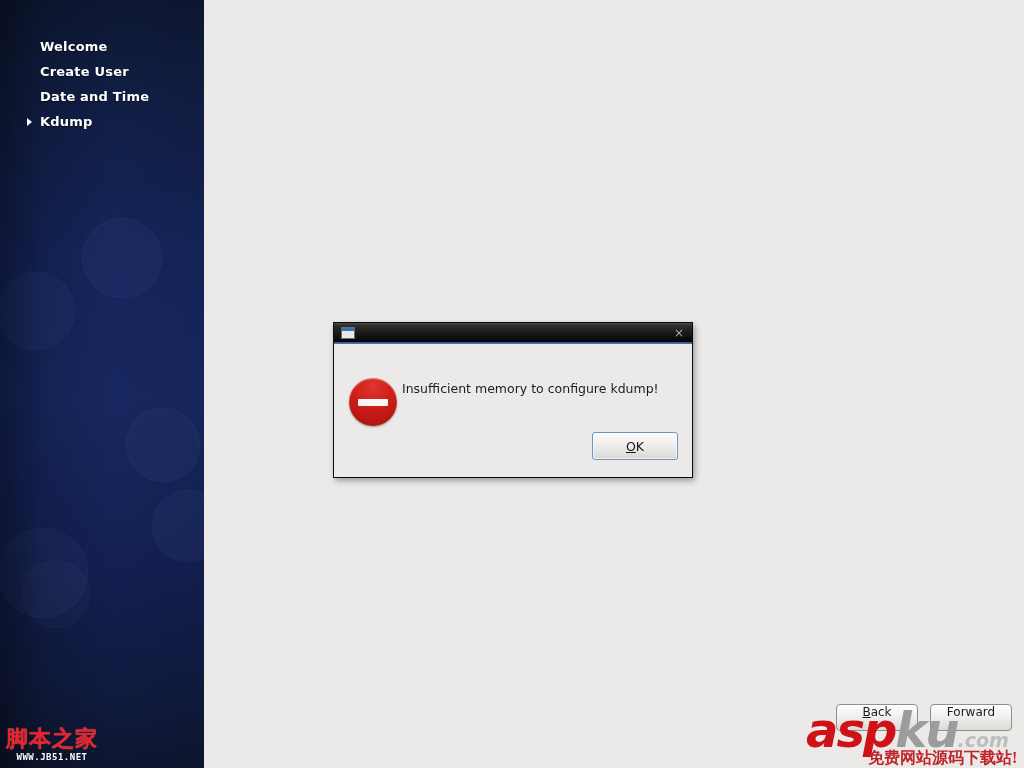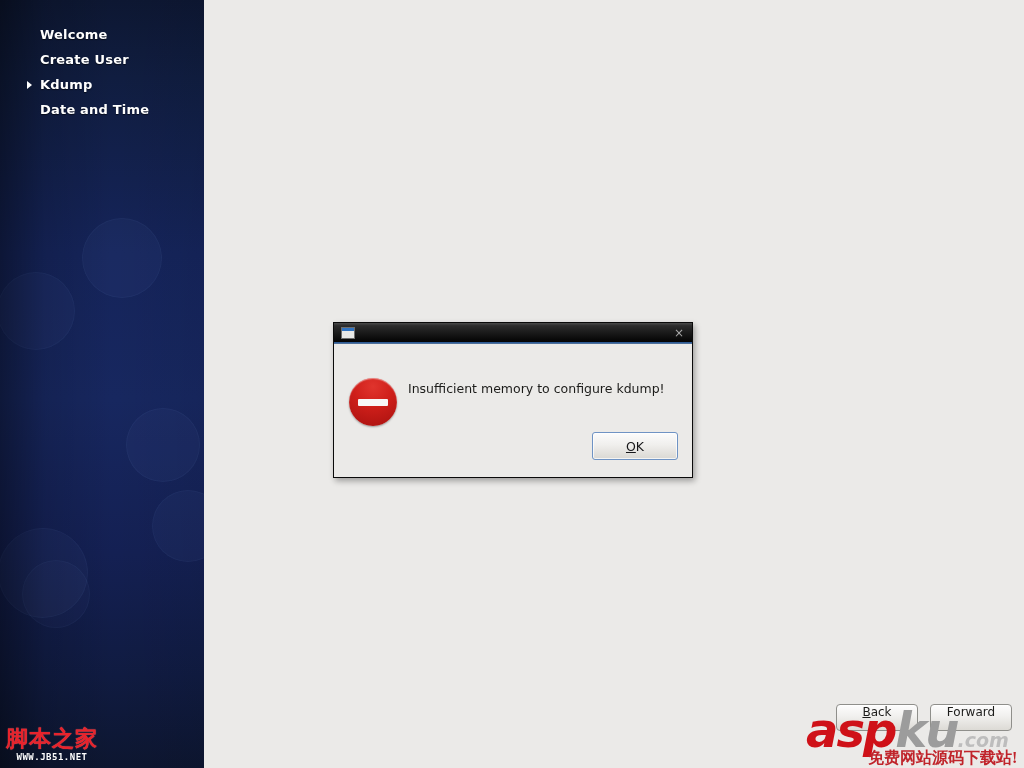--- a/index.html
+++ b/index.html
@@ -51,21 +51,21 @@
     position: absolute;
     border-radius: 50%;
     background: rgba(120,150,220,0.055);
     box-shadow: inset 0 0 0 1px rgba(140,170,235,0.05);
   }
 
   #nav {
     position: absolute;
     left: 0; top: 0;
     width: 212px;
-    padding-top: 24px;
+    padding-top: 36px;
   }
   .nav-item {
     position: relative;
     color: #ffffff;
     font-weight: bold;
     font-size: 13px;
     line-height: 17px;
     padding: 2px 10px 2px 40px;
     margin-bottom: 4px;
     letter-spacing: 0.2px;
@@ -187,21 +187,21 @@
     position: absolute;
     left: 9px;
     top: 21px;
     width: 30px;
     height: 7px;
     background: #f7f7f7;
     border-radius: 1px;
   }
   #dialog-message {
     position: absolute;
-    left: 74px;
+    left: 68px;
     top: 36px;
     right: 12px;
     font-size: 12.5px;
     color: #1c1c1a;
     line-height: 17px;
   }
   #dialog-actions {
     position: absolute;
     right: 14px;
     bottom: 16px;
@@ -299,25 +299,25 @@
     <div id="sidebar-vignette"></div>
 
     <div id="nav">
       <div class="nav-item">
         <span>Welcome</span>
       </div>
       <div class="nav-item">
         <span>Create User</span>
       </div>
       <div class="nav-item">
+        <span>Date and Time</span>
+      </div>
+      <div class="nav-item">
         <span class="nav-marker"></span>
         <span>Kdump</span>
-      </div>
-      <div class="nav-item">
-        <span>Date and Time</span>
       </div>
     </div>
   </div>
 
   <div id="content"></div>
 
   <div id="bottom-buttons">
     <div class="wiz-button">
       <span><span class="mnemo">B</span><span>ack</span></span>
     </div>

